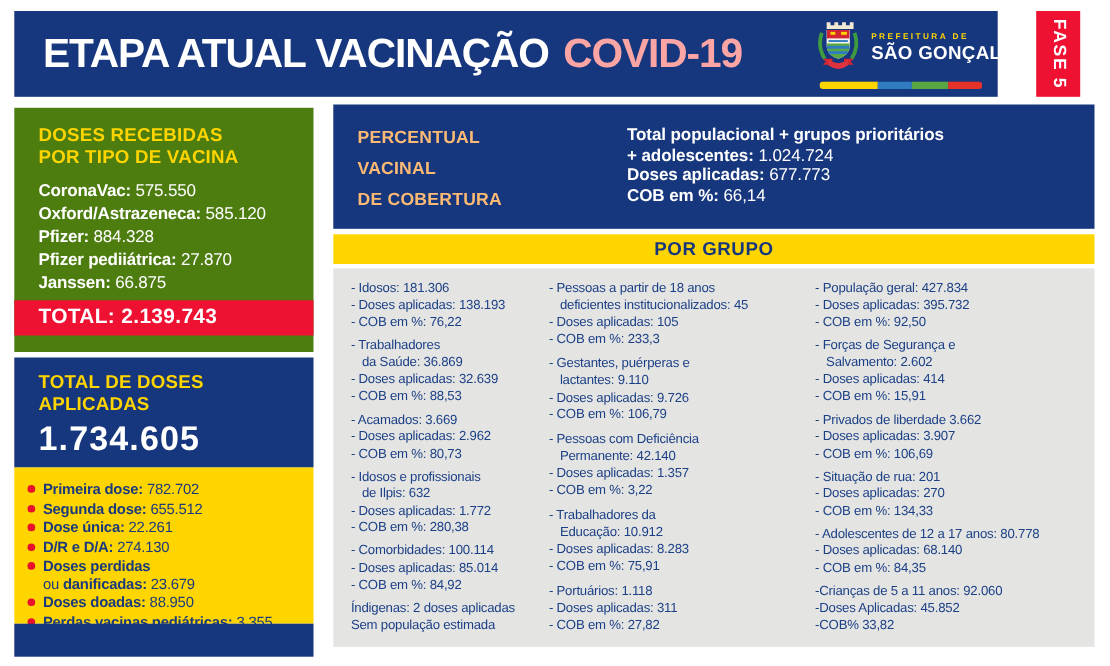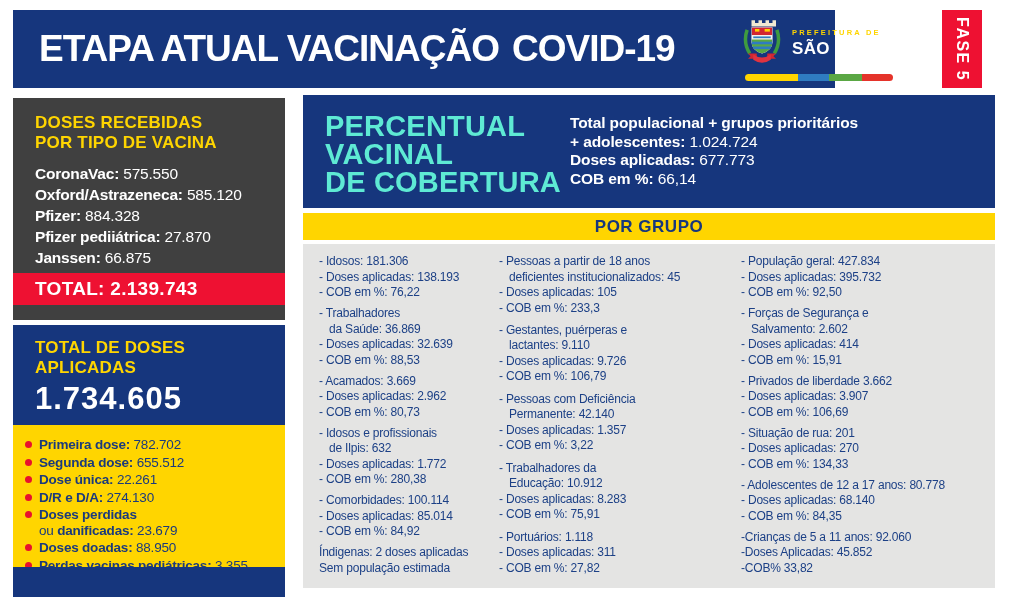--- a/index.html
+++ b/index.html
@@ -1,61 +1,61 @@
 <!DOCTYPE html>
 <html><head>
 <meta charset="utf-8">
 <style>
   html,body{margin:0;padding:0;background:#fff;}
   .page{position:relative;width:1009px;height:605px;background:#ffffff;overflow:hidden;
         font-family:"Liberation Sans", sans-serif;}
   b{font-weight:bold;}
 
   
-  .header{position:absolute;left:13px;top:10px;width:822px;height:78px;background:#16367d;}
+  .header{position:absolute;left:13px;top:10px;width:894px;height:78px;background:#16367d;}
   .title{display:flex;align-items:center;gap:13px;height:100%;padding-left:26px;
          font-size:37px;font-weight:bold;letter-spacing:-1px;color:#ffffff;white-space:nowrap;}
-  .t-yellow{color:#ffffff;}
+  .t-yellow{color:#fca5a5;}
   .logo{position:absolute;left:728px;top:7px;width:170px;}
   .logo-row{display:flex;align-items:center;}
   .crest{flex:none;}
   .logo-text{margin-left:9px;}
   .logo-top{color:#ffd500;font-size:7.5px;font-weight:bold;letter-spacing:2.2px;}
   .logo-name{color:#ffffff;font-size:17px;font-weight:bold;letter-spacing:.3px;margin-top:2px;white-space:nowrap;}
   .logo-bar{display:flex;height:7px;width:148px;border-radius:4px;overflow:hidden;margin:5px 0 0 4px;}
   .logo-bar i{display:block;height:100%;}
   .logo-bar .s1{width:36%;background:#ffd500;}
   .logo-bar .s2{width:21%;background:#2f7cc1;}
   .logo-bar .s3{width:22%;background:#5aa744;}
   .logo-bar .s4{width:21%;background:#e5332a;}
   .fase{position:absolute;left:942px;top:10px;width:40px;height:78px;background:#ee1132;
         writing-mode:vertical-rl;text-align:center;line-height:40px;color:#fff;
         font-size:16px;font-weight:bold;letter-spacing:1.5px;}
 
   
-  .box1{position:absolute;left:13px;top:98px;width:272px;height:222px;background:#404040;}
+  .box1{position:absolute;left:13px;top:98px;width:272px;height:222px;background:#4d7c0f;}
   .box1-inner{padding:15px 0 0 22px;}
   .box-title{color:#ffd500;font-weight:bold;font-size:17px;line-height:20px;letter-spacing:.2px;}
   .vax-list{margin-top:10px;color:#ffffff;font-size:15.5px;line-height:21px;letter-spacing:-.2px;white-space:nowrap;}
   .total-bar{position:absolute;left:0;top:175px;width:100%;height:32px;background:#ee1132;
              box-sizing:border-box;padding-left:22px;color:#fff;font-weight:bold;font-size:19px;
              line-height:32px;letter-spacing:.3px;}
   .box2{position:absolute;left:13px;top:325px;width:272px;height:100px;background:#16367d;
         box-sizing:border-box;padding:13px 0 0 22px;}
   .big{color:#ffffff;font-weight:bold;font-size:31px;letter-spacing:1px;margin-top:3px;}
   .ybox{position:absolute;left:13px;top:425px;width:272px;height:142px;background:#ffd500;
         box-sizing:border-box;padding:12px 0 0 12px;}
   .bk-item{display:flex;margin-bottom:2px;color:#1b3a7c;font-size:13.5px;line-height:15.5px;
            letter-spacing:-.2px;white-space:nowrap;}
   .dot{flex:none;width:7px;height:7px;border-radius:50%;background:#e8112d;margin:4px 7px 0 0;}
   .bluestrip{position:absolute;left:13px;top:567px;width:272px;height:30px;background:#16367d;}
 
   
   .cob{position:absolute;left:303px;top:95px;width:692px;height:113px;background:#16367d;}
-  .cob-title{position:absolute;left:22px;top:17px;color:#5eead4;font-size:29px;font-weight:bold;
+  .cob-title{position:absolute;left:22px;top:17px;color:#fdba74;font-size:16px;font-weight:bold;
              line-height:28px;letter-spacing:.2px;}
   .cob-stats{position:absolute;left:267px;top:19px;color:#ffffff;font-size:15.5px;line-height:18.5px;
              letter-spacing:-.1px;white-space:nowrap;}
   .grp-bar{position:absolute;left:303px;top:213px;width:692px;height:27px;background:#ffd500;
            color:#17377d;font-weight:bold;font-size:17px;line-height:27px;text-align:center;
            letter-spacing:.5px;}
   .grp-panel{position:absolute;left:303px;top:244px;width:692px;height:344px;background:#e4e4e3;
              box-sizing:border-box;display:grid;grid-template-columns:172px 234px 1fr;
              column-gap:8px;padding:10px 8px 12px 16px;}
   .grp-col{display:flex;flex-direction:column;justify-content:space-between;

